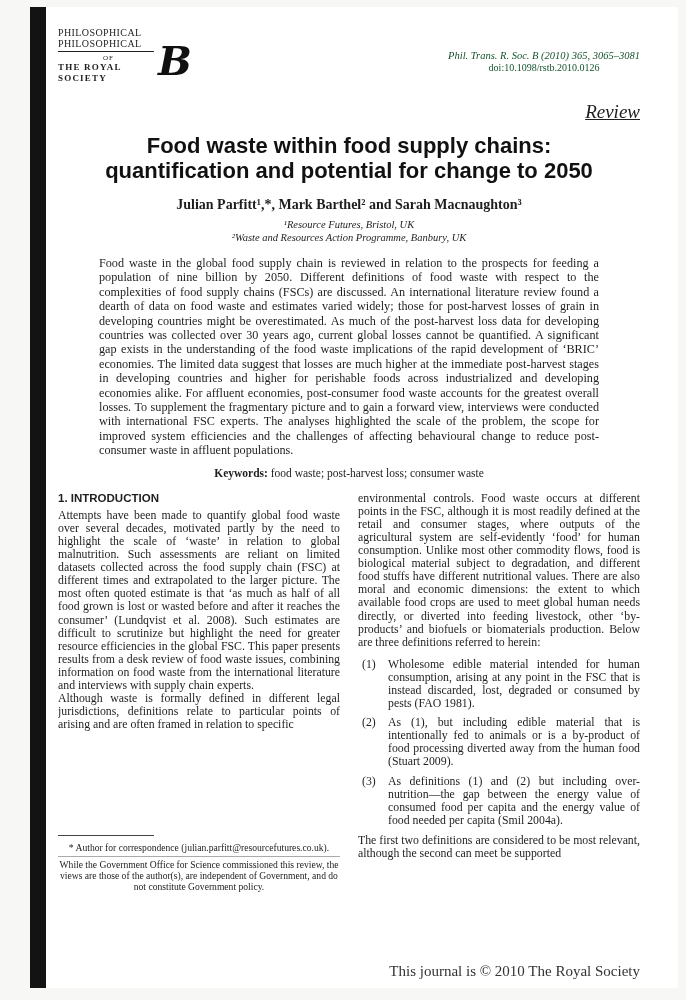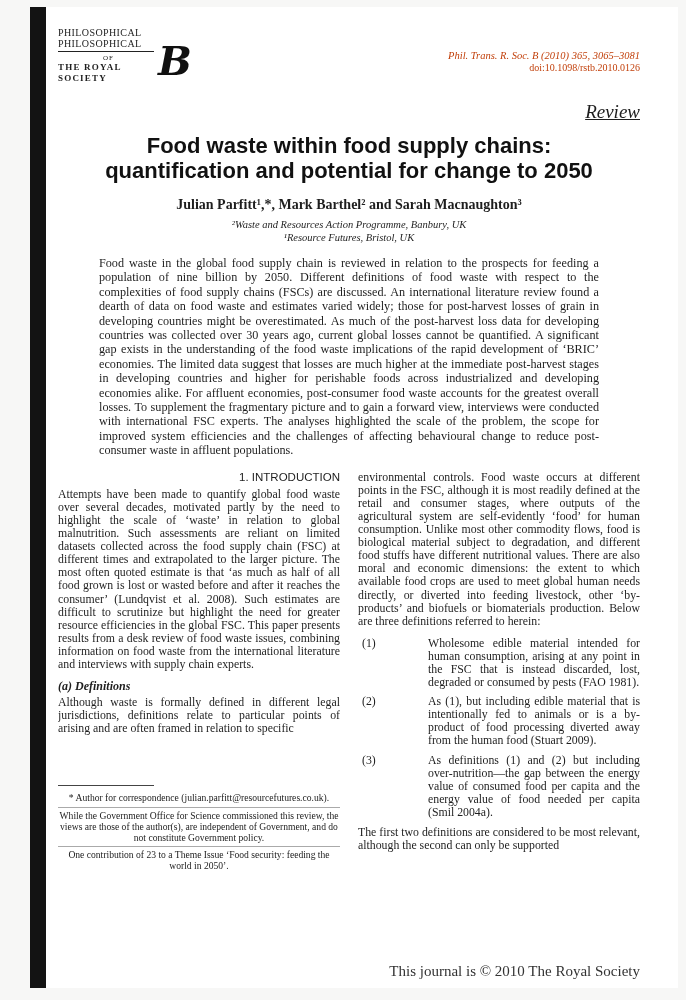--- a/index.html
+++ b/index.html
@@ -26,21 +26,21 @@
   .logo { position:relative; width:170px; padding-top:4px; }
   .logo-line-big { font-weight:normal; font-size:10px; letter-spacing:0.4px; line-height:11px; }
   .logo-rule { width:96px; border-top:1px solid #222; margin:2px 0; }
   .logo-line-of { font-size:7px; letter-spacing:1px; line-height:8px;margin-left:45px; }
   .logo-line-sm { font-size:9px; letter-spacing:1.2px; line-height:10.5px; font-weight:bold; }
   .logo-b {
     position:absolute; left:100px; top:18px;
     font-family:"DejaVu Serif", serif; font-style:italic; font-weight:bold;
     font-size:40px; line-height:40px; color:#101010;
   }
-  .citation-block { text-align:right; padding-top:26px; color:#c2410c; }
+  .citation-block { text-align:center; padding-top:26px; color:#14532d; }
   .citation-line { font-style:italic; font-size:10.5px; line-height:13px; }
   .doi-line { font-size:10px; line-height:12px; }
   
   .review { text-align:right; font-style:italic; font-size:19px; margin-top:14px;text-decoration:underline; }
   .title {
     text-align:center; font-family:"Liberation Sans", sans-serif; font-weight:bold;
     font-size:22px; line-height:25px; margin:10px auto 0; max-width:540px; color:#111;
   }
   .authors { text-align:center; font-weight:bold; font-size:14px; margin-top:14px; }
   .affiliations { text-align:center; font-style:italic; font-size:10.5px; line-height:13px; margin-top:5px; }
@@ -48,34 +48,34 @@
     margin:12px auto 0; width:500px; font-size:12.2px; line-height:14.4px;
     text-align:justify;
   }
   .keywords { text-align:center; font-size:11.5px; margin-top:9px; }
   .keywords .kw-label { font-weight:bold; }
   
   .columns { display:flex; gap:18px; margin-top:13px; height:404px; overflow:hidden; }
   .col { flex:1; font-size:11.8px; line-height:13.1px; text-align:justify; }
   .col-left { display:flex; flex-direction:column; }
   .section-heading {
-    font-family:"Liberation Sans", sans-serif; font-size:11.5px; font-weight:normal;
-    margin-bottom:4px; text-align:right;
+    font-family:"Liberation Sans", sans-serif; font-size:11.5px; font-weight:bold;
+    margin-bottom:4px; text-align:left;
   }
   .sub-heading { font-size:12px; font-weight:bold; font-style:italic; margin:9px 0 3px; text-align:left; }
   
   .footnotes { margin-top:auto; font-size:9.6px; line-height:11.2px; text-align:center; color:#222; }
   .fn-rule { width:96px; border-top:1px solid #444; margin-bottom:4px; }
   .footnote { padding:2px 0 3px; }
   .footnote + .footnote { border-top:1px solid #aaa; }
   
   .def-list { margin-top:9px; padding-left:4px; }
   .def-item { display:flex; margin-bottom:6px; }
   .def-num { width:26px; flex:none; }
-  .def-text { flex:1; text-align:justify;margin-left:40px; }
+  .def-text { flex:1; text-align:justify; }
   .closing-par { margin-top:7px; }
   
   .page-footer { position:absolute; left:12px; right:38px; bottom:12px; height:15px; }
   .page-number { position:absolute; left:0; right:0; text-align:center; font-size:11px; font-weight:bold; }
   .copyright { position:absolute; right:0; top:2px; font-size:15px; color:#333; }
 </style>
 </head>
 <body>
 
 <div class="scan-strip"></div>
@@ -98,40 +98,42 @@
     </div>
   </div>
 
   <div class="review">Review</div>
 
   <h1 class="title">Food waste within food supply chains: quantification and potential for change to 2050</h1>
 
   <div class="authors">Julian Parfitt¹,*, Mark Barthel² and Sarah Macnaughton³</div>
 
   <div class="affiliations">
+    <div>¹Resource Futures, Bristol, UK</div>
     <div>²Waste and Resources Action Programme, Banbury, UK</div>
-    <div>¹Resource Futures, Bristol, UK</div>
   </div>
 
   <p class="abstract">Food waste in the global food supply chain is reviewed in relation to the prospects for feeding a population of nine billion by 2050. Different definitions of food waste with respect to the complexities of food supply chains (FSCs) are discussed. An international literature review found a dearth of data on food waste and estimates varied widely; those for post-harvest losses of grain in developing countries might be overestimated. As much of the post-harvest loss data for developing countries was collected over 30 years ago, current global losses cannot be quantified. A significant gap exists in the understanding of the food waste implications of the rapid development of ‘BRIC’ economies. The limited data suggest that losses are much higher at the immediate post-harvest stages in developing countries and higher for perishable foods across industrialized and developing economies alike. For affluent economies, post-consumer food waste accounts for the greatest overall losses. To supplement the fragmentary picture and to gain a forward view, interviews were conducted with international FSC experts. The analyses highlighted the scale of the problem, the scope for improved system efficiencies and the challenges of affecting behavioural change to reduce post-consumer waste in affluent populations.</p>
 
+  <div class="keywords">
+    <span class="kw-label">Keywords:</span>
+    <span>food waste; post-harvest loss; consumer waste</span>
+  </div>
 
   <div class="columns">
 
     <div class="col col-left">
       <div class="section-heading">1. INTRODUCTION</div>
       <p>Attempts have been made to quantify global food waste over several decades, motivated partly by the need to highlight the scale of ‘waste’ in relation to global malnutrition. Such assessments are reliant on limited datasets collected across the food supply chain (FSC) at different times and extrapolated to the larger picture. The most often quoted estimate is that ‘as much as half of all food grown is lost or wasted before and after it reaches the consumer’ (Lundqvist et al. 2008). Such estimates are difficult to scrutinize but highlight the need for greater resource efficiencies in the global FSC. This paper presents results from a desk review of food waste issues, combining information on food waste from the international literature and interviews with supply chain experts.</p>
-      <div class="sub-heading">(a) Definitions</div>
       <p>Although waste is formally defined in different legal jurisdictions, definitions relate to particular points of arising and are often framed in relation to specific</p>
 
       <div class="footnotes">
         <div class="fn-rule"></div>
         <div class="footnote">* Author for correspondence (julian.parfitt@resourcefutures.co.uk).</div>
         <div class="footnote">While the Government Office for Science commissioned this review, the views are those of the author(s), are independent of Government, and do not constitute Government policy.</div>
-        <div class="footnote">One contribution of 23 to a Theme Issue ‘Food security: feeding the world in 2050’.</div>
       </div>
     </div>
 
     <div class="col col-right">
       <p>environmental controls. Food waste occurs at different points in the FSC, although it is most readily defined at the retail and consumer stages, where outputs of the agricultural system are self-evidently ‘food’ for human consumption. Unlike most other commodity flows, food is biological material subject to degradation, and different food stuffs have different nutritional values. There are also moral and economic dimensions: the extent to which available food crops are used to meet global human needs directly, or diverted into feeding livestock, other ‘by-products’ and biofuels or biomaterials production. Below are three definitions referred to herein:</p>
 
       <div class="def-list">
         <div class="def-item">
           <span class="def-num">(1)</span>
           <span class="def-text">Wholesome edible material intended for human consumption, arising at any point in the FSC that is instead discarded, lost, degraded or consumed by pests (FAO 1981).</span>
@@ -139,21 +141,21 @@
         <div class="def-item">
           <span class="def-num">(2)</span>
           <span class="def-text">As (1), but including edible material that is intentionally fed to animals or is a by-product of food processing diverted away from the human food (Stuart 2009).</span>
         </div>
         <div class="def-item">
           <span class="def-num">(3)</span>
           <span class="def-text">As definitions (1) and (2) but including over-nutrition—the gap between the energy value of consumed food per capita and the energy value of food needed per capita (Smil 2004a).</span>
         </div>
       </div>
 
-      <p class="closing-par">The first two definitions are considered to be most relevant, although the second can only be supported</p>
+      <p class="closing-par">The first two definitions are considered to be most relevant, although the second can meet be supported</p>
     </div>
 
   </div>
 
   <div class="page-footer">
     <div class="copyright">This journal is © 2010 The Royal Society</div>
   </div>
 
 </div>
 

